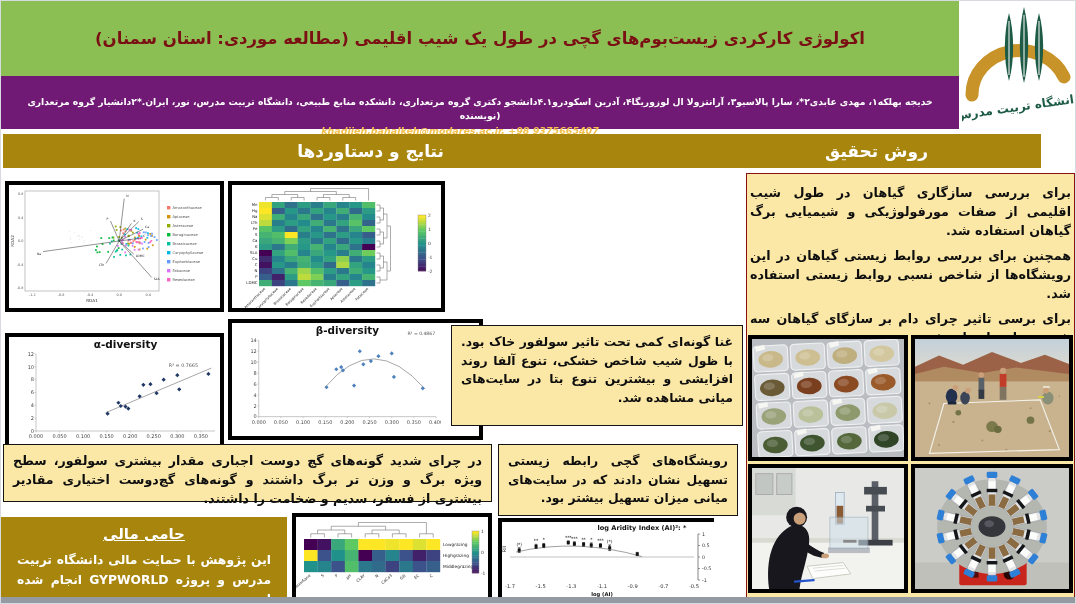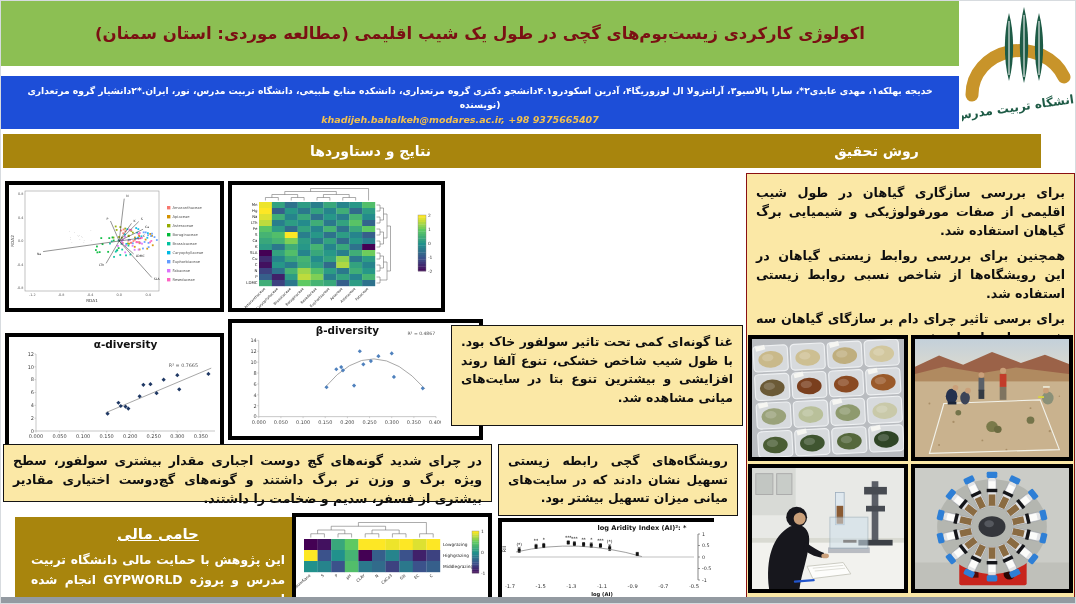--- a/index.html
+++ b/index.html
@@ -1,47 +1,47 @@
 <!DOCTYPE html>
 <html lang="fa"><head>
 <meta charset="utf-8">
 <style>
   html,body{margin:0;padding:0;background:#fff;}
   .poster{position:relative;width:1076px;height:604px;background:#ffffff;overflow:hidden;
           font-family:"DejaVu Sans",sans-serif;border:1px solid #d7dbdf;box-sizing:border-box;}
   .abs{position:absolute;box-sizing:border-box;}
   .band-top{background:#8CBF53;display:flex;align-items:center;justify-content:center;}
   .poster-title{color:#7A1013;font-weight:bold;font-size:16.5px;text-align:center;direction:rtl;padding:0 30px;}
-  .band-authors{background:#1d4ed8;color:#fff;direction:rtl;text-align:center;
-                font-size:9.2px;font-weight:bold;line-height:1.55;padding:8px 10px 0 10px;}
+  .band-authors{background:#701a75;color:#fff;direction:rtl;text-align:center;
+                font-size:9.2px;font-weight:bold;line-height:1.55;padding:19px 10px 0 10px;}
   .contact-line{direction:ltr;color:#F2C14E;font-style:italic;font-size:9.5px;font-weight:bold;
                 text-align:center;padding-right:40px;}
   .logo-box{background:#ffffff;display:flex;align-items:center;justify-content:center;}
-  .gold-bar{background:#A8850D;color:#ffffff;font-weight:bold;font-size:14px;
+  .gold-bar{background:#A8850D;color:#ffffff;font-weight:bold;font-size:17px;
             display:flex;align-items:center;justify-content:center;direction:rtl;}
   .ybox{background:#FBE8A6;border:1.6px solid #141414;direction:rtl;text-align:justify;
         font-weight:bold;color:#0e0e0e;padding:7px 9px;font-size:12.4px;line-height:1.5;}
   .methods-panel{background:#FBE8A6;border:1.5px solid #8a1012;}
   .methods-text{direction:rtl;text-align:justify;font-weight:bold;color:#0e0e0e;
-                font-size:12.7px;line-height:1.5;padding:9px 9px;}
+                font-size:12.7px;line-height:1.5;padding:9px 3px;}
   .methods-text p{margin:0 0 6px 0;}
   .chartbox{background:#ffffff;border:4px solid #000;}
   .photobox{border:4px solid #000;overflow:hidden;background:#ccc;}
-  .sponsor{background:#A8850D;color:#fff;direction:rtl;text-align:center;padding:8px 10px;margin-left:14px;}
+  .sponsor{background:#A8850D;color:#fff;direction:rtl;text-align:center;padding:8px 10px;}
   .sponsor-title{font-size:15px;font-weight:bold;text-decoration:underline;margin-bottom:8px;}
   .sponsor-text{font-size:12.3px;font-weight:bold;text-align:justify;line-height:1.6;padding:0 6px;}
   .bottom-strip{background:#939aa1;}
   svg{display:block;}
 </style>
 </head>
 <body>
 
 <div class="poster">
 
-  <div class="abs band-top" style="left:0;top:0;width:958px;height:65px;">
+  <div class="abs band-top" style="left:0;top:0;width:958px;height:75px;">
     <div class="poster-title">اکولوژی کارکردی زیست‌بوم‌های گچی در طول یک شیب اقلیمی (مطالعه موردی: استان سمنان)</div>
   </div>
   <div class="abs band-authors" style="left:0;top:75px;width:958px;height:53px;">
     <div>خدیجه بهلکه۱، مهدی عابدی۲*، سارا پالاسیو۳، آرانتزولا ال لوزوریگا۴، آدرین اسکودرو۴.۱دانشجو دکتری گروه مرتعداری، دانشکده منابع طبیعی، دانشگاه تربیت مدرس، نور، ایران.*۲دانشیار گروه مرتعداری (نویسنده</div>
     <div class="contact-line">khadijeh.bahalkeh@modares.ac.ir, +98 9375665407</div>
   </div>
   <div class="abs logo-box" style="left:958px;top:0;width:118px;height:128px;">
     <svg width="112" height="124" viewBox="0 0 112 124">
       <path d="M10 92 A48 44 0 0 1 102 74" stroke="#C8942A" stroke-width="13" fill="none" stroke-linecap="round"></path>
       <g fill="#1E5B46">

